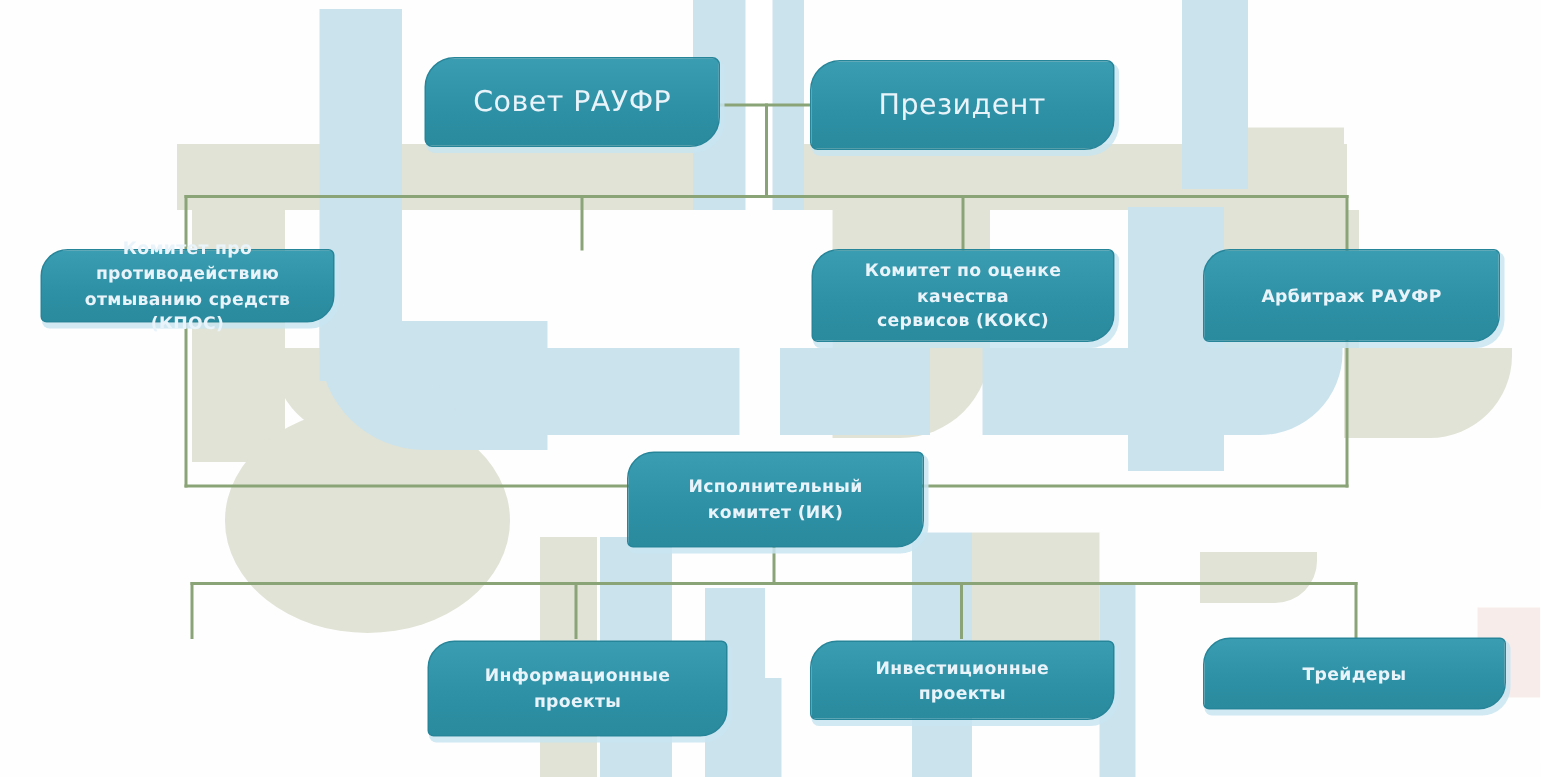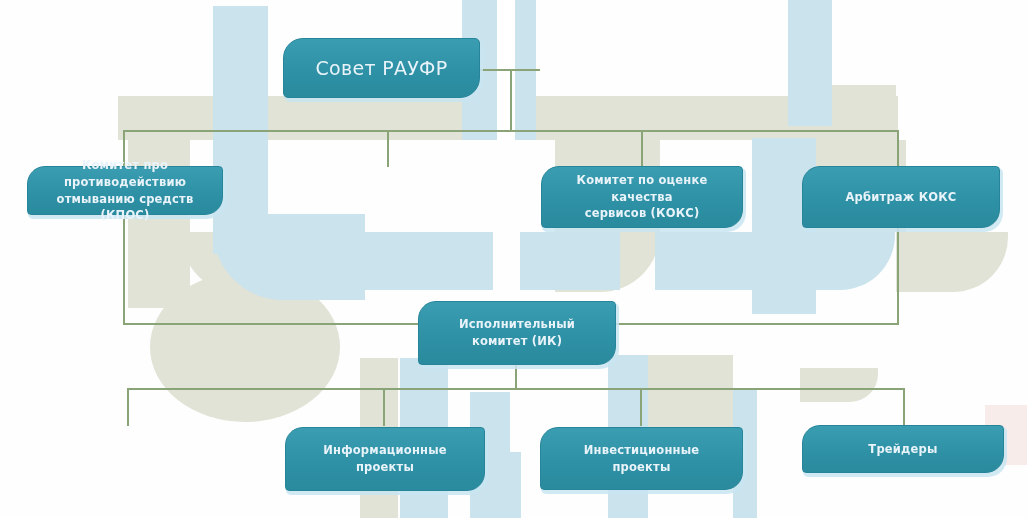--- a/index.html
+++ b/index.html
@@ -74,43 +74,46 @@
   <div class="line" style="left:515px;top:364px;width:2px;height:26px"></div>
   <div class="line" style="left:127px;top:388px;width:778px;height:2px"></div>
   <div class="line" style="left:127px;top:388px;width:2px;height:38px"></div>
   <div class="line" style="left:383px;top:388px;width:2px;height:38px"></div>
   <div class="line" style="left:640px;top:388px;width:2px;height:38px"></div>
   <div class="line" style="left:903px;top:388px;width:2px;height:38px"></div>
 
   <div class="node node-top" style="left:283px;top:38px;width:197px;height:60px">
     <span class="lbl">Совет РАУФР</span>
   </div>
+  <div class="node node-top" style="left:540px;top:40px;width:203px;height:60px">
+    <span class="lbl">Президент</span>
+  </div>
 
   <div class="node node-sm" style="left:27px;top:166px;width:196px;height:49px">
     <span class="lbl">Комитет про противодействию
 отмыванию средств (КПОС)</span>
   </div>
   <div class="node node-sm" style="left:541px;top:166px;width:202px;height:62px">
     <span class="lbl">Комитет по оценке качества
 сервисов (КОКС)</span>
   </div>
   <div class="node node-sm" style="left:802px;top:166px;width:198px;height:62px">
-    <span class="lbl">Арбитраж КОКС</span>
+    <span class="lbl">Арбитраж РАУФР</span>
   </div>
 
   <div class="node node-sm" style="left:418px;top:301px;width:198px;height:64px">
     <span class="lbl">Исполнительный
 комитет (ИК)</span>
   </div>
 
   <div class="node node-sm" style="left:285px;top:427px;width:200px;height:64px">
     <span class="lbl">Информационные
 проекты</span>
   </div>
-  <div class="node node-sm" style="left:540px;top:427px;width:203px;height:63px">
+  <div class="node node-sm" style="left:540px;top:427px;width:203px;height:53px">
     <span class="lbl">Инвестиционные
 проекты</span>
   </div>
   <div class="node node-sm" style="left:802px;top:425px;width:202px;height:48px">
     <span class="lbl">Трейдеры</span>
   </div>
 
 </div>
 
 </body></html>

